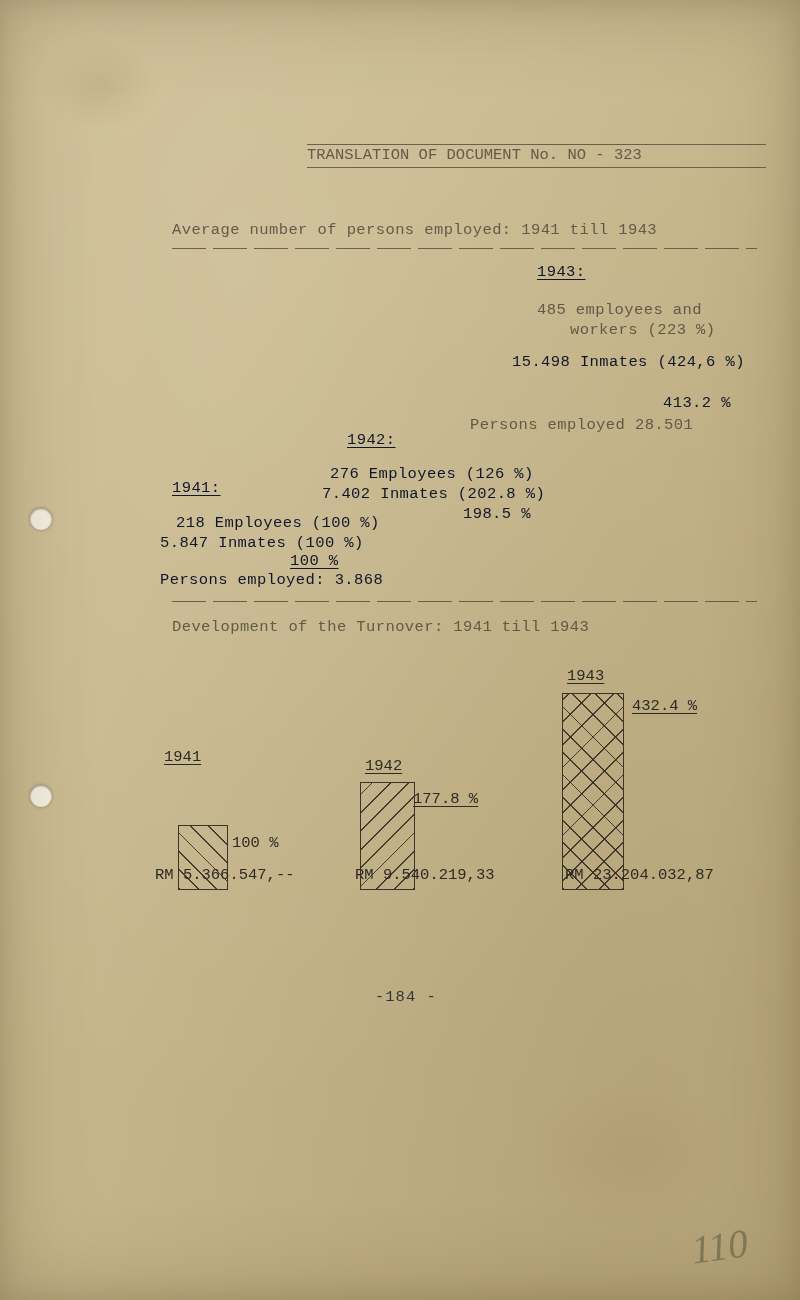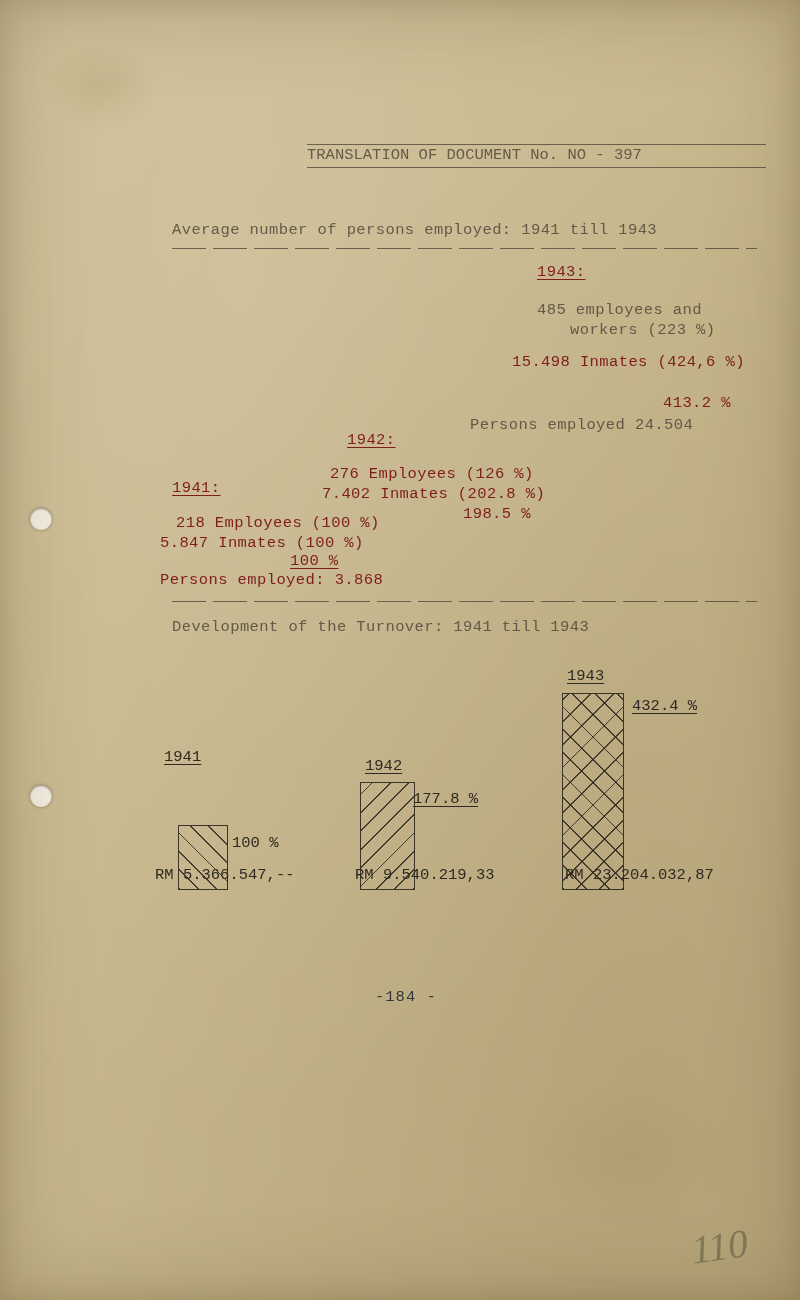--- a/index.html
+++ b/index.html
@@ -47,21 +47,21 @@
     position: absolute;
     inset: 0;
   }
 
   .txt {
     position: absolute;
     white-space: pre;
     font-size: 15.5px;
     letter-spacing: 0.4px;
     line-height: 20px;
-    color: #7f1d1d;
+    color: #0f172a;
   }
   .faint { color: #4a4336; opacity: 0.80; }
   .u { text-decoration: underline; text-underline-offset: 3px; }
 
   .rule {
     position: absolute;
     height: 1px;
     background: #4a4334;
     opacity: 0.7;
   }
@@ -162,33 +162,33 @@
   <div class="paper-noise"></div>
 
   <div class="smudge" style="left:40px; top:40px; width:120px; height:90px; background:radial-gradient(ellipse, rgba(150,125,80,0.18), rgba(0,0,0,0) 70%);"></div>
   <div class="smudge" style="left:520px; top:1080px; width:220px; height:150px; background:radial-gradient(ellipse, rgba(150,125,80,0.16), rgba(0,0,0,0) 70%);"></div>
 
   <div class="punch-hole" id="hole-1"></div>
   <div class="punch-hole" id="hole-2"></div>
 
   <div class="hdrbox">
     <div class="bar"></div>
-    <div class="line faint">TRANSLATION OF DOCUMENT No. NO - 397</div>
+    <div class="line faint">TRANSLATION OF DOCUMENT No. NO - 323</div>
     <div class="bar"></div>
   </div>
 
   <div class="txt faint" style="left:172px; top:220px;">Average number of persons employed: 1941 till 1943</div>
   <div class="rule dashy" style="left:172px; top:248px; width:585px;"></div>
 
   <div class="txt u" style="left:537px; top:262px;">1943:</div>
   <div class="txt faint" style="left:537px; top:300px;">485 employees and</div>
   <div class="txt faint" style="left:570px; top:320px;">workers (223 %)</div>
   <div class="txt" style="left:512px; top:352px;">15.498 Inmates (424,6 %)</div>
   <div class="txt" style="left:663px; top:393px;">413.2 %</div>
-  <div class="txt faint" style="left:470px; top:415px;">Persons employed 24.504</div>
+  <div class="txt faint" style="left:470px; top:415px;">Persons employed 28.501</div>
 
   <div class="txt u" style="left:347px; top:430px;">1942:</div>
   <div class="txt" style="left:330px; top:464px;">276 Employees (126 %)</div>
   <div class="txt" style="left:322px; top:484px;">7.402 Inmates (202.8 %)</div>
   <div class="txt" style="left:463px; top:504px;">198.5 %</div>
 
   <div class="txt u" style="left:172px; top:478px;">1941:</div>
   <div class="txt" style="left:176px; top:513px;">218 Employees (100 %)</div>
   <div class="txt" style="left:160px; top:533px;">5.847 Inmates (100 %)</div>
   <div class="txt u" style="left:290px; top:551px;">100 %</div>

